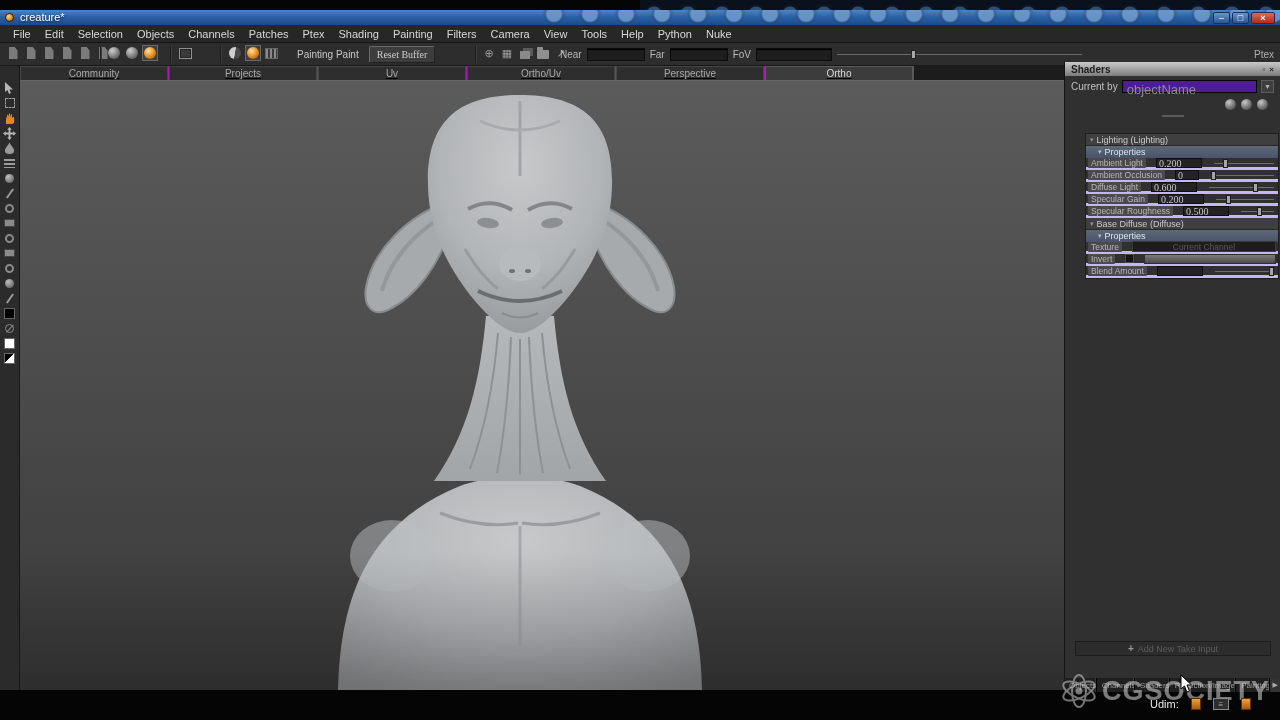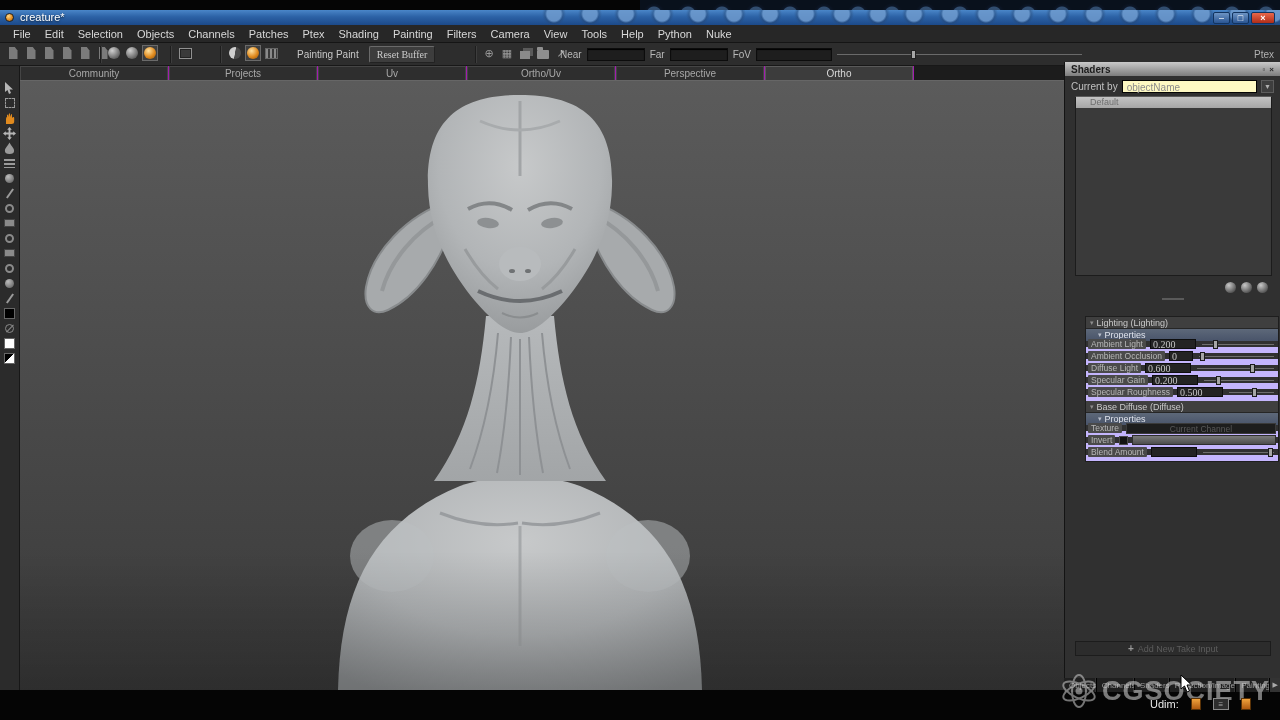--- a/index.html
+++ b/index.html
@@ -61,21 +61,21 @@
   #cam-fields { left:560px; top:5px; display:flex; align-items:center; gap:5px; }
   .cam-label { color:#b8b8b8; font-size:10px; }
   .cam-input { height:13px; background:#1e1e1e; border:1px solid #0c0c0c;
     box-shadow:inset 0 1px 1px #000; color:#bbb; font-size:9px; padding:0 3px; }
   #fov-slider { position:relative; width:245px; height:13px; }
   #fov-slider .track { position:absolute; left:0; right:0; top:6px; height:1px; background:#6a6a6a; }
   #fov-slider .handle { position:absolute; top:2px; width:5px; height:9px; background:#a8a8a8; border:1px solid #222; }
   #ptex-label { right:6px; top:6px; color:#b0b0b0; font-size:10px; position:absolute; }
 
   
-  #vtab-row { left:20px; top:66px; width:1044px; height:14px; background:#a21caf; display:flex; }
+  #vtab-row { left:20px; top:66px; width:1044px; height:14px; background:#a21caf; display:flex;text-decoration:underline; }
   .vtab { width:148px; height:14px; background:#2e2e2e; border:1px solid #454545; border-bottom:none;
     color:#a8a8a8; font-size:10px; display:flex; align-items:center; justify-content:center; margin-right:1px; }
   .vtab.active { background:#3c3c3c; color:#d8d8d8; border-color:#5a5a5a; }
   #vtab-rest { flex:1; background:#1c1c1c; }
 
   
   #left-tools { left:0; top:66px; width:20px; height:626px; background:#2b2b2b;
     border-right:1px solid #171717; display:flex; flex-direction:column; align-items:center; padding-top:16px; gap:3px; }
   .ltool { width:16px; height:12px; display:flex; align-items:center; justify-content:center; color:#9a9a9a; }
   .lt-marquee { width:10px; height:10px; border:1px dashed #9a9a9a; }
@@ -99,41 +99,41 @@
 
   
   #right-panel { left:1064px; top:62px; width:216px; height:616px; background:#303030;
     border-left:1px solid #141414; }
   #shaders-header { height:14px; background:linear-gradient(180deg,#c9c9c9,#7c7c7c);
     color:#1c1c1c; font-size:10px; font-weight:bold; display:flex; align-items:center; padding:0 6px; }
   #shaders-header .spacer { flex:1; }
   #shaders-header .hicon { color:#2a2a2a; font-size:8px; margin-left:4px; }
   #sort-row { display:flex; align-items:center; margin:4px 6px 0 6px; gap:4px; }
   #sort-label { color:#c0c0c0; font-size:10px; white-space:nowrap; }
-  #sort-value { flex:1; height:13px; background:#fef9c3; border:1px solid #050505;
-    color:#8c8c8c; font-size:10px; padding:1px 4px; }
+  #sort-value { flex:1; height:13px; background:#4c1d95; border:1px solid #050505;
+    color:#8c8c8c; font-size:13px; padding:1px 4px; }
   #sort-arrow { width:13px; height:13px; background:#3e3e3e; border:1px solid #5c5c5c;
     color:#b0b0b0; font-size:7px; text-align:center; line-height:12px; }
   #shader-list { margin:3px 8px 0 10px; height:180px; background:#3a3a3a;
     border:1px solid #1c1c1c; border-top:1px solid #5a5a5a; }
   .shader-row { height:11px; background:linear-gradient(180deg,#c3c3c3,#a6a6a6);
     color:#6f6f6f; font-size:9px; padding-left:14px; line-height:11px; }
   #preview-modes { display:flex; justify-content:flex-end; gap:5px; padding:6px 12px 0 0; }
   .pm-sphere { width:11px; height:11px; border-radius:50%;
     background:radial-gradient(circle at 35% 30%, #c8c8c8, #4e4e4e 78%); }
   #panel-grip { width:22px; height:2px; background:#5a5a5a; margin:5px auto 4px auto; }
 
   #props-box { margin:16px 2px 0 20px; width:194px; border:1px solid #1e1e1e; background:#303030; }
   .sec-head { height:12px; background:#3f3f3f; color:#c9c9c9; font-size:9px;
     display:flex; align-items:center; padding-left:4px; gap:3px; border-bottom:1px solid #262626; }
   .sec-head .tri { color:#8f8f8f; font-size:7px; }
   .sub-head { height:12px; background:linear-gradient(180deg,#5d6879,#49546a);
     color:#dfe3ec; font-size:9px; display:flex; align-items:center; padding-left:12px; gap:3px; }
   .sub-head .tri { color:#b8bdca; font-size:7px; }
-  .prow { height:12px; display:flex; align-items:center; padding:0 2px; gap:4px; border-bottom:6px solid #c4b5fd; }
+  .prow { height:12px; display:flex; align-items:center; padding:0 2px; gap:10px; border-bottom:3px solid #c4b5fd; }
   .plabel { background:#4a4a4a; color:#b8b8b8; font-size:8.5px; padding:0 3px; height:10px;
     line-height:10px; white-space:nowrap; border-radius:1px; }
   .pvalue { width:46px; height:10px; background:#232323; border:1px solid #0e0e0e;
     color:#c4c4c4; font-size:10px; line-height:9px; padding:0 2px;
     font-family:Liberation Serif, serif; }
   .pvalue.narrow { width:24px; }
   .pslider { flex:1; position:relative; height:12px; min-width:20px; }
   .pslider .track { position:absolute; left:2px; right:2px; top:6px; height:1px; background:#6e6e6e; }
   .pslider .handle { position:absolute; top:2px; width:5px; height:9px; background:#a6a6a6; border:1px solid #1c1c1c; }
   .texture-btn { flex:1; height:11px; background:#1d1d1d; border:1px solid #3a3a3a;
@@ -423,23 +423,20 @@
     <span>Shaders</span>
     <span class="spacer"></span>
     <span class="hicon">▫</span>
     <span class="hicon">×</span>
   </div>
   <div id="sort-row">
     <span id="sort-label">Current by</span>
     <div id="sort-value">objectName</div>
     <div id="sort-arrow">▼</div>
   </div>
-  <div id="shader-list">
-      <div class="shader-row">Default</div>
-    </div>
   <div id="preview-modes">
     <div class="pm-sphere"></div>
     <div class="pm-sphere"></div>
     <div class="pm-sphere"></div>
   </div>
   <div id="panel-grip"></div>
 
   <div id="props-box">
     <div class="sec-head">
       <span class="tri">▾</span>

